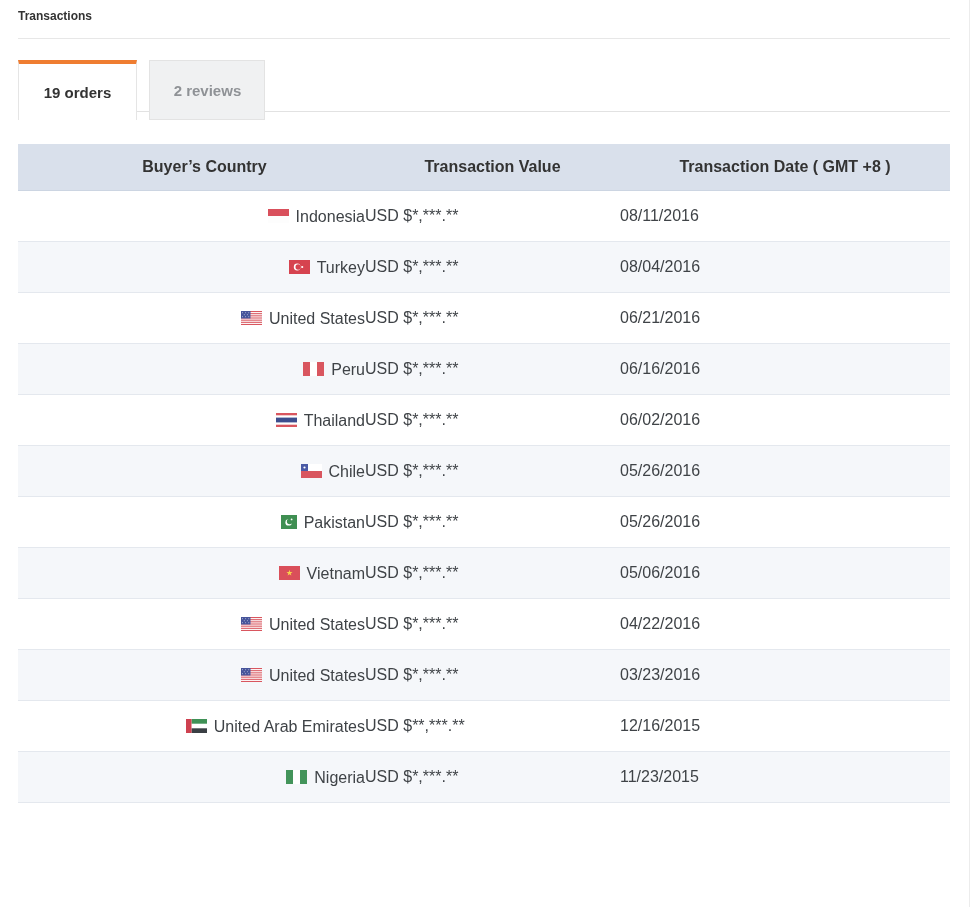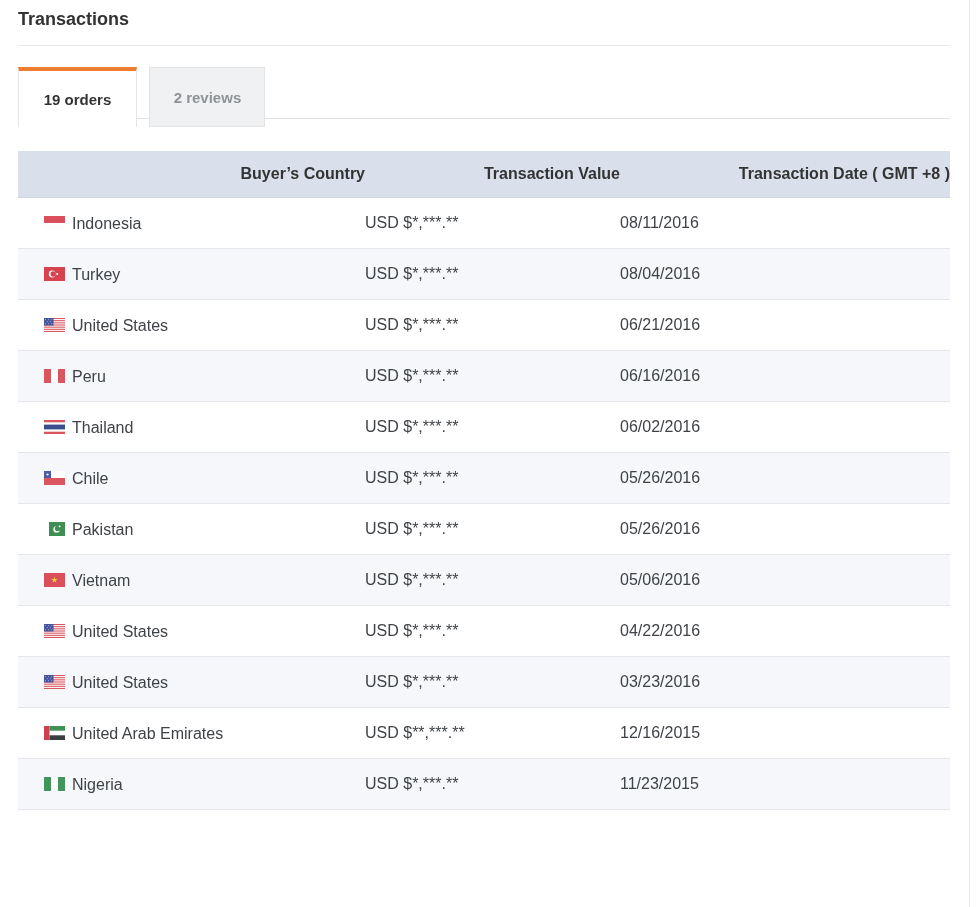--- a/index.html
+++ b/index.html
@@ -2,21 +2,21 @@
 <html><head>
 <meta charset="utf-8">
 <style>
   html,body{margin:0;padding:0;}
   body{
     width:979px;height:907px;background:#fff;overflow:hidden;position:relative;
     font-family:"Liberation Sans", sans-serif;color:#3f4347;
   }
   .page{padding:0 29px 0 18px;position:relative;}
   .page-title{
-    font-size:18px;font-weight:bold;color:#333;margin:0;
+    font-size:12px;font-weight:bold;color:#333;margin:0;
     padding:9px 0 15px 0;border-bottom:1px solid #e7e7e7;
   }
   
   .tabs{position:relative;height:60px;margin-top:21px;white-space:nowrap;}
   .tabs::after{
     content:"";position:absolute;left:0;right:0;bottom:8px;height:1px;
     background:#e2e2e2;z-index:0;
   }
   .tab{
     position:relative;z-index:1;box-sizing:border-box;
@@ -28,32 +28,32 @@
   .tab + .tab{margin-left:8px;}
   .tab.active{
     width:119px;background:#fff;border:1px solid #e5e5e5;border-bottom:none;
     border-top:4px solid #ef7d31;color:#333;margin-left:0;
   }
   
   .tx-table{
     width:932px;margin-top:24px;border-collapse:collapse;table-layout:fixed;
   }
   .tx-table thead th{
-    background:#d9e0eb;height:46px;text-align:right;vertical-align:middle;
+    background:#d9e0eb;height:46px;text-align:center;vertical-align:middle;
     font-size:16px;font-weight:bold;color:#333;padding:0;
     border-bottom:1px solid #ccd5e2;
   }
   .tx-table th.col-country, .tx-table td.col-country{width:347px;}
   .tx-table th.col-value,   .tx-table td.col-value{width:255px;}
   .tx-table th.col-date,    .tx-table td.col-date{width:330px;}
   .tx-table th.col-country{padding-left:26px;width:321px;}
   .tx-table td{
     height:50px;vertical-align:middle;font-size:16px;color:#3f4347;padding:0;
   }
-  .tx-table td.col-country{padding-left:26px;width:321px;}
+  .tx-table td.col-country{padding-left:26px;width:321px;text-align:right;}
   .tx-table tbody tr{border-top:1px solid #e4e8ee;border-bottom:1px solid #e4e8ee;background:#fff;}
   .tx-table tbody tr:nth-child(even){background:#f5f7fa;}
   .flag{
     display:inline-block;width:21px;height:14px;margin-right:7px;
     vertical-align:-2px;box-shadow:inset 0 0 0 1px rgba(0,0,0,0.07);
     line-height:0;
   }
   .flag svg{display:block;}
   .country-name{vertical-align:middle;}
   .right-edge{

